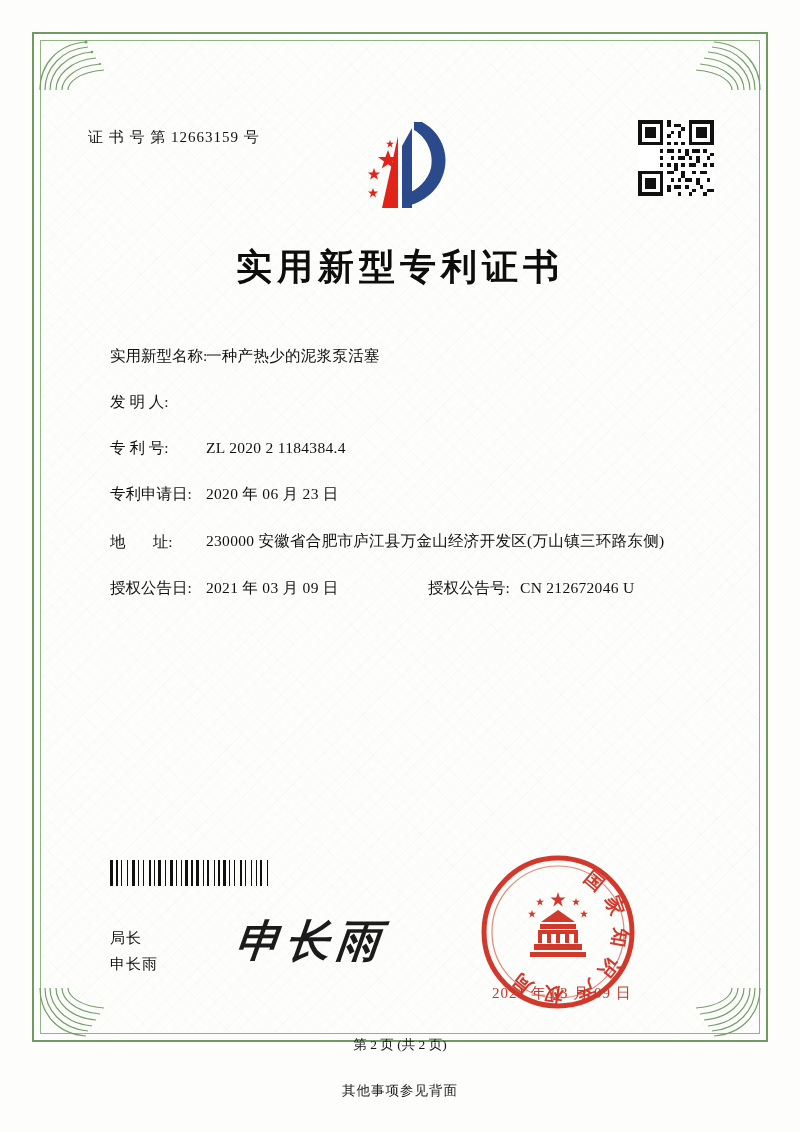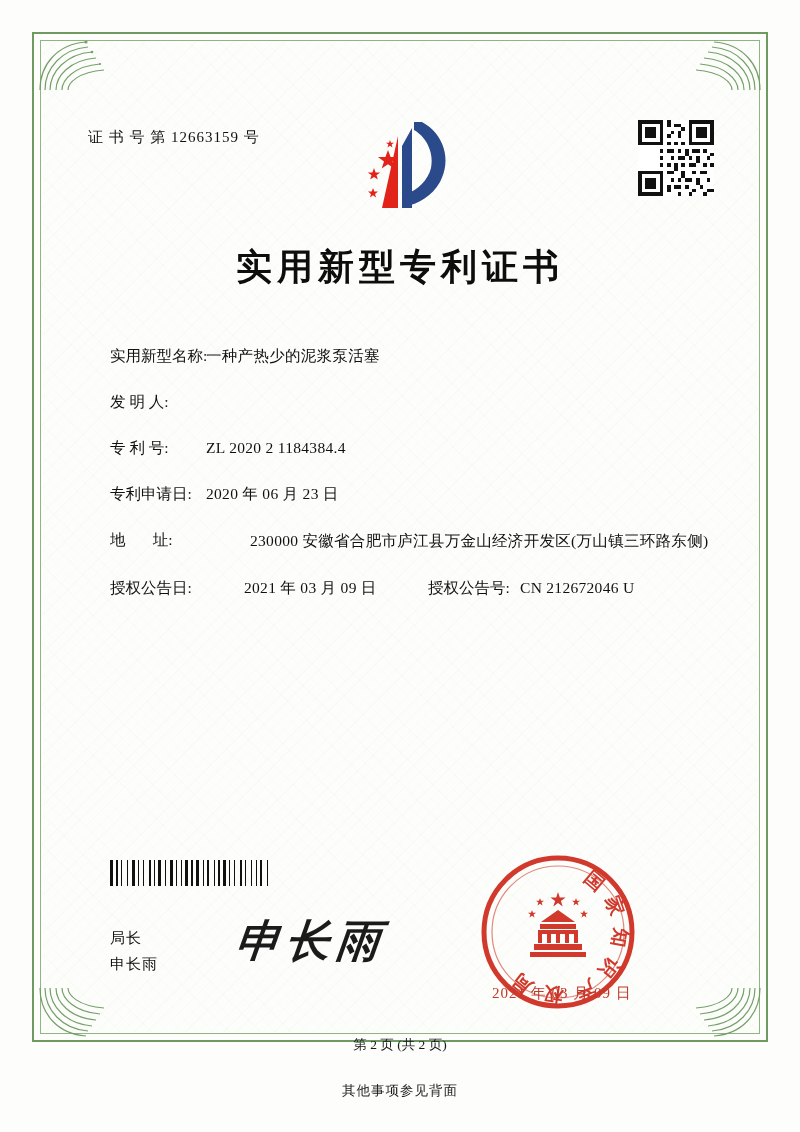--- a/index.html
+++ b/index.html
@@ -102,41 +102,41 @@
     position: absolute;
     left: 110px;
     top: 344px;
     width: 600px;
     font-size: 15.5px;
     line-height: 1.55;
     color: #111;
   }
   .field-row {
     display: flex;
-    align-items: flex-start;
+    align-items: flex-end;
     margin-bottom: 22px;
   }
   .field-label {
     width: 96px;
     flex: 0 0 96px;
     letter-spacing: 0px;
     white-space: pre;
   }
   .field-value {
     flex: 1 1 auto;
     letter-spacing: .3px;
   }
-  .field-row.address .field-value { line-height: 1.7; margin-left: 44px; }
+  .field-row.address .field-value { line-height: 1.7; }
 
   .pub-row {
     display: flex;
     margin-bottom: 10px;
     font-size: 15.5px;
   }
-  .pub-left { flex: 0 0 318px; display: flex; gap: 38px; }
+  .pub-left { flex: 0 0 318px; display: flex; }
   .pub-left .field-label { width: 96px; flex: 0 0 96px; }
   .pub-right { display: flex; }
   .pub-right .field-label { width: 92px; flex: 0 0 92px; }
 
   
   .paragraphs {
     position: absolute;
     left: 110px;
     top: 658px;
     width: 580px;

